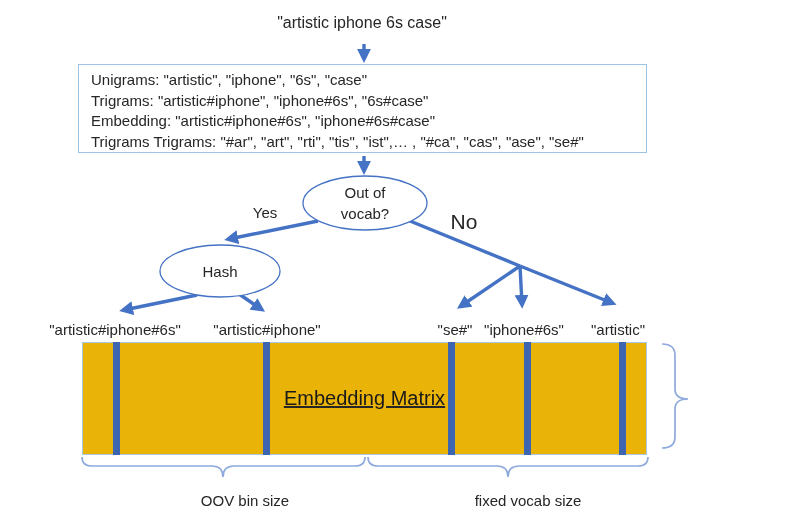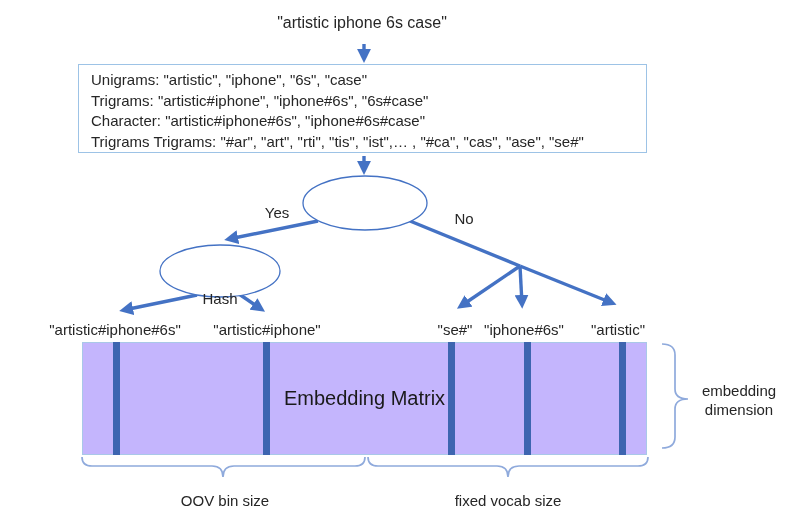--- a/index.html
+++ b/index.html
@@ -12,32 +12,32 @@
   #title{top:14px;left:362px;font-size:16px;}
   #svg-layer{position:absolute;top:0;left:0;width:800px;height:530px;}
   #ngram-box{
     left:78px;top:64px;width:569px;height:89px;
     border:1.5px solid #9DC3E6;background:#fff;box-sizing:border-box;
     padding:5px 0 0 12px;font-size:15px;line-height:20.5px;white-space:nowrap;
   }
   .ngram-line b{font-weight:normal;}
   .node-text{font-size:15px;line-height:21px;text-align:center;}
   #decision-text{left:365px;top:182px;}
-  #hash-text{left:220px;top:261px;margin-top:27px;}
-  #yes-label{left:265px;top:204px;font-size:15px;margin-left:12px;}
-  #no-label{left:464px;top:210px;font-size:15px;}
+  #hash-text{left:220px;top:261px;}
+  #yes-label{left:265px;top:204px;font-size:15px;}
+  #no-label{left:464px;top:210px;font-size:21px;}
   .token-label{top:321px;font-size:15px;}
   #matrix{
     left:82px;top:342px;width:565px;height:113px;box-sizing:border-box;
-    border:1.5px solid #A9C8E8;background:#c4b5fd;
-    display:flex;align-items:center;justify-content:center;
+    border:1.5px solid #A9C8E8;background:#eab308;
+    display:flex;align-items:center;justify-content:center;text-decoration:underline;
   }
   #matrix-label{font-size:20px;color:#1a1a1a;}
   .bar{top:342px;width:7px;height:113px;background:#3D65B0;}
-  .brace-label{font-size:15px;}
+  .brace-label{font-size:15px;margin-left:20px;}
   #oov-size-label{left:225px;top:492px;}
   #vocab-size-label{left:508px;top:492px;text-align:center;}
   #dim-label{left:739px;top:381px;font-size:15px;line-height:19px;text-align:center;}
 </style>
 </head>
 <body>
 
 <div id="canvas">
 
   <svg id="svg-layer" viewBox="0 0 800 530" xmlns="http://www.w3.org/2000/svg">
@@ -63,24 +63,28 @@
     <path d="M 82 457 Q 82 466 92 466 L 212 466 Q 223 466 223 477 Q 223 466 234 466 L 355 466 Q 365 466 365 457" fill="none" stroke="#8FAADC" stroke-width="1.7"></path>
     <path d="M 368 457 Q 368 466 378 466 L 497 466 Q 508 466 508 477 Q 508 466 519 466 L 638 466 Q 648 466 648 457" fill="none" stroke="#8FAADC" stroke-width="1.7"></path>
     <path d="M 662 344 Q 675 344 675 355 L 675 389 Q 675 399 688 399 Q 675 399 675 409 L 675 437 Q 675 448 662 448" fill="none" stroke="#8FAADC" stroke-width="1.7"></path>
   </svg>
 
   <div id="title" class="abs ctr">"artistic iphone 6s case"</div>
 
   <div id="ngram-box" class="abs">
     <div class="ngram-line"><b>Unigrams:</b><span> "artistic", "iphone", "6s", "case"</span></div>
     <div class="ngram-line"><b>Trigrams:</b><span> "artistic#iphone", "iphone#6s", "6s#case"</span></div>
-    <div class="ngram-line"><b>Character:</b><span> "artistic#iphone#6s", "iphone#6s#case"</span></div>
+    <div class="ngram-line"><b>Embedding:</b><span> "artistic#iphone#6s", "iphone#6s#case"</span></div>
     <div class="ngram-line"><b>Trigrams Trigrams:</b><span> "#ar", "art", "rti", "tis", "ist",… , "#ca", "cas", "ase", "se#"</span></div>
   </div>
 
+  <div id="decision-text" class="abs ctr node-text">
+    <div>Out of</div>
+    <div>vocab?</div>
+  </div>
   <div id="yes-label" class="abs ctr">Yes</div>
   <div id="no-label" class="abs ctr">No</div>
 
   <div id="hash-text" class="abs ctr node-text">Hash</div>
 
   <div class="abs ctr token-label" style="left:115px;">"artistic#iphone#6s"</div>
   <div class="abs ctr token-label" style="left:267px;">"artistic#iphone"</div>
   <div class="abs ctr token-label" style="left:455px;">"se#"</div>
   <div class="abs ctr token-label" style="left:524px;">"iphone#6s"</div>
   <div class="abs ctr token-label" style="left:618px;">"artistic"</div>
@@ -89,18 +93,14 @@
     <span id="matrix-label">Embedding Matrix</span>
   </div>
   <div class="abs bar" style="left:113px;"></div>
   <div class="abs bar" style="left:263px;"></div>
   <div class="abs bar" style="left:448px;"></div>
   <div class="abs bar" style="left:524px;"></div>
   <div class="abs bar" style="left:619px;"></div>
 
   <div id="oov-size-label" class="abs ctr brace-label">OOV bin size</div>
   <div id="vocab-size-label" class="abs ctr brace-label">fixed vocab size</div>
-  <div id="dim-label" class="abs ctr">
-    <div>embedding</div>
-    <div>dimension</div>
-  </div>
 
 </div>
 
 </body></html>

